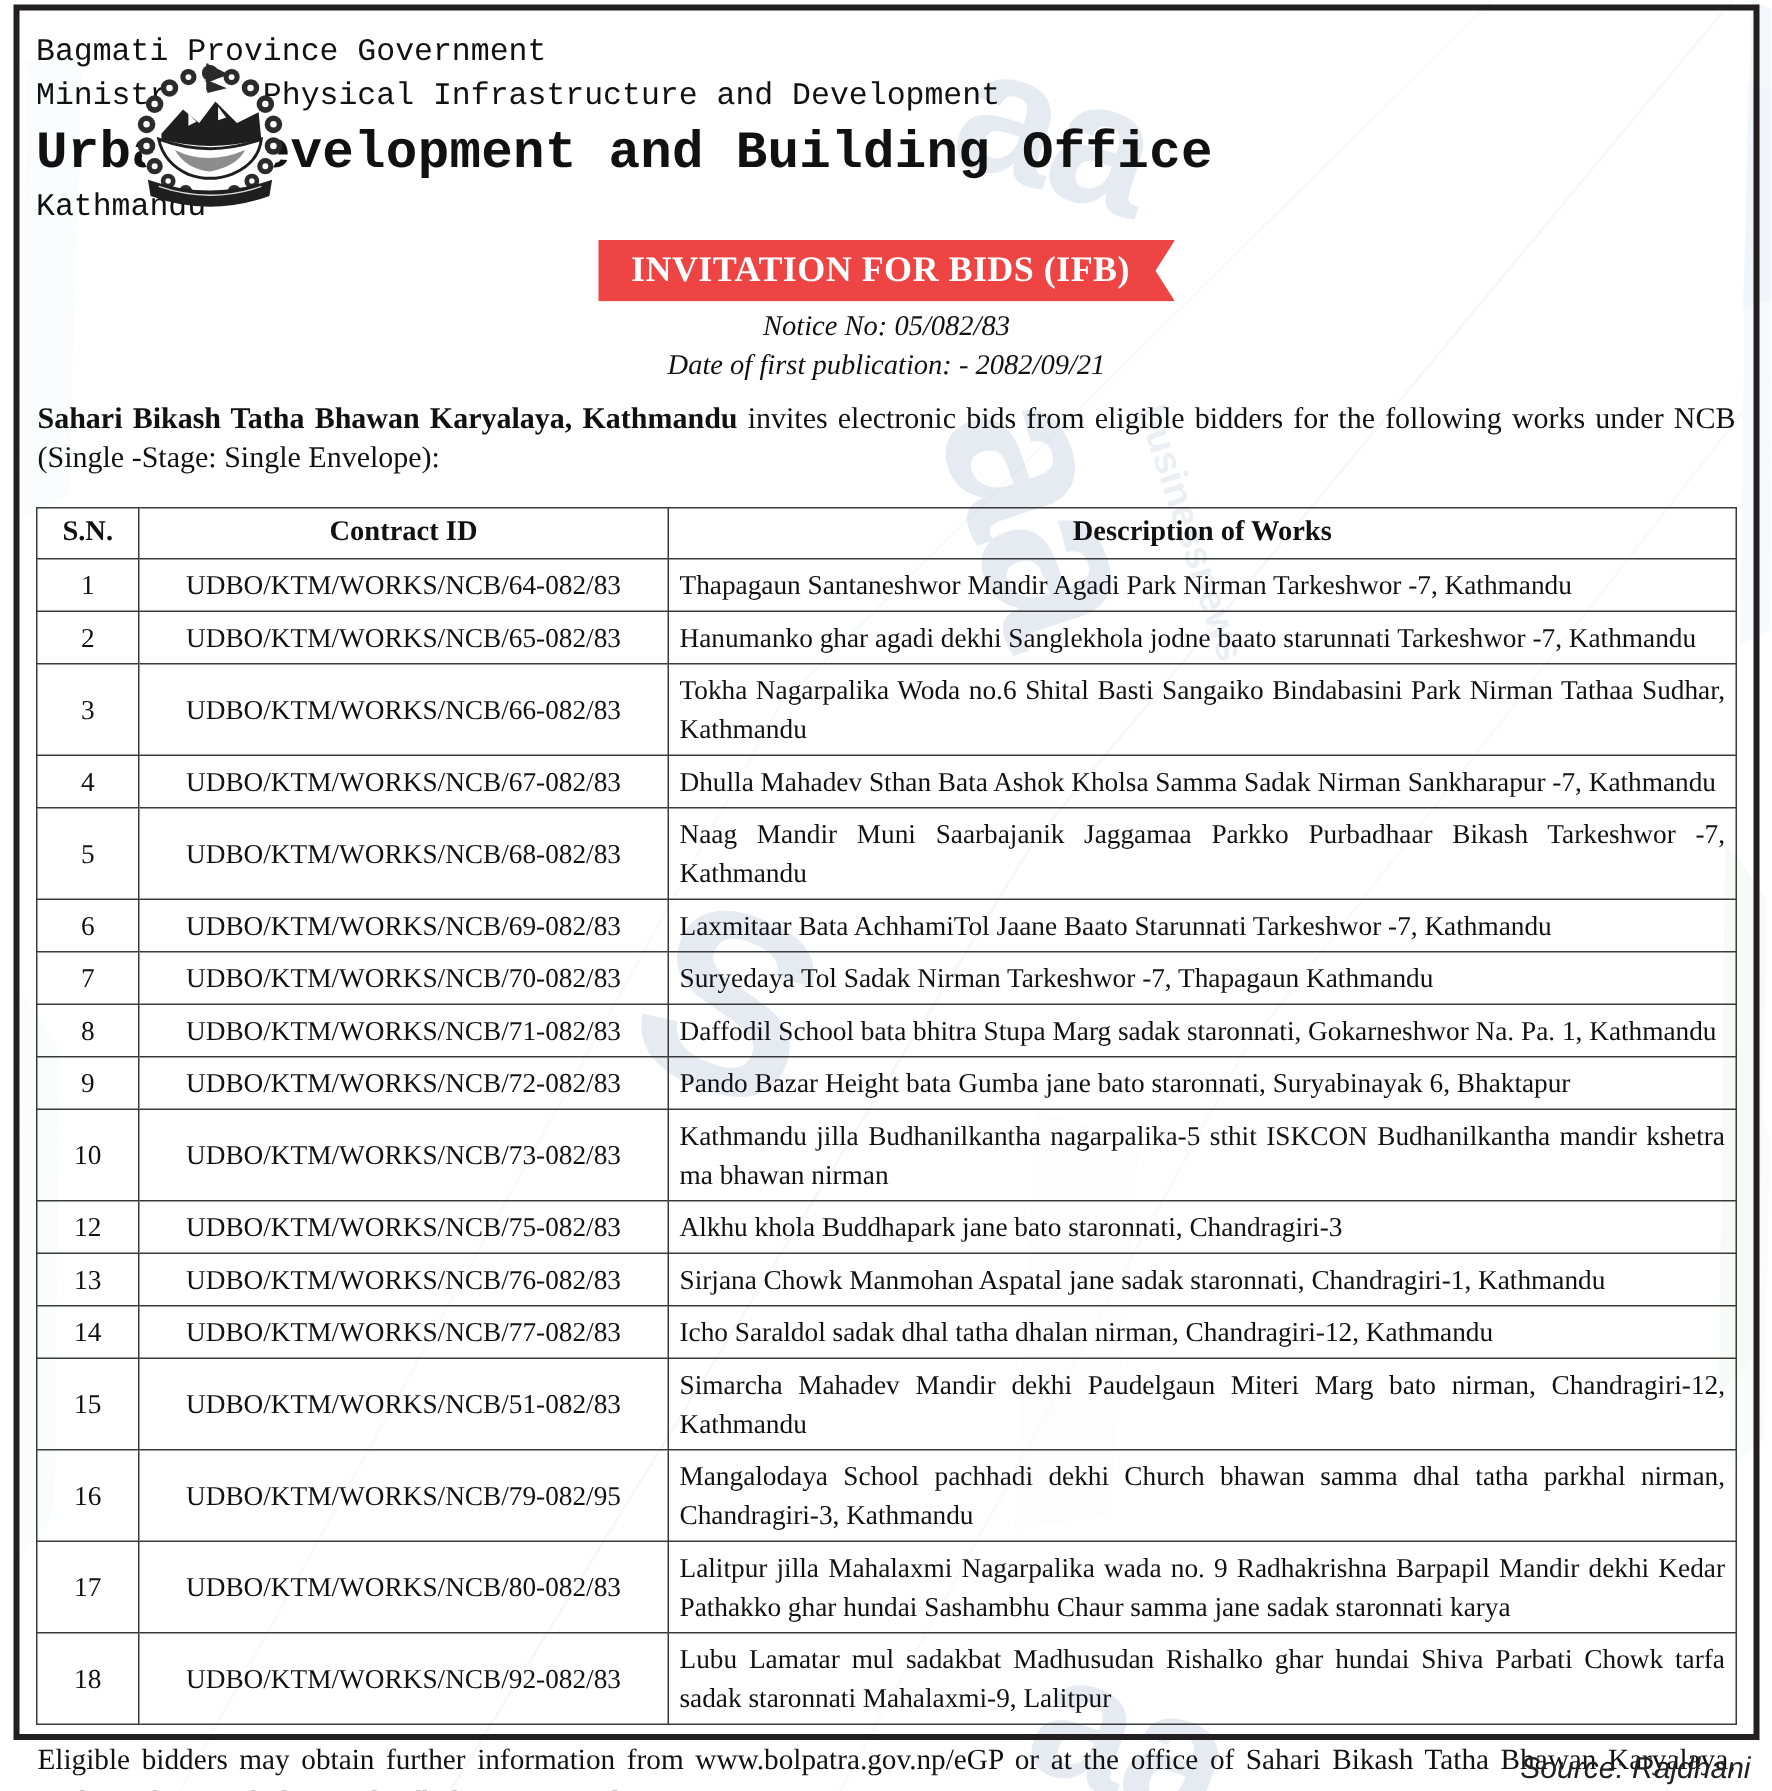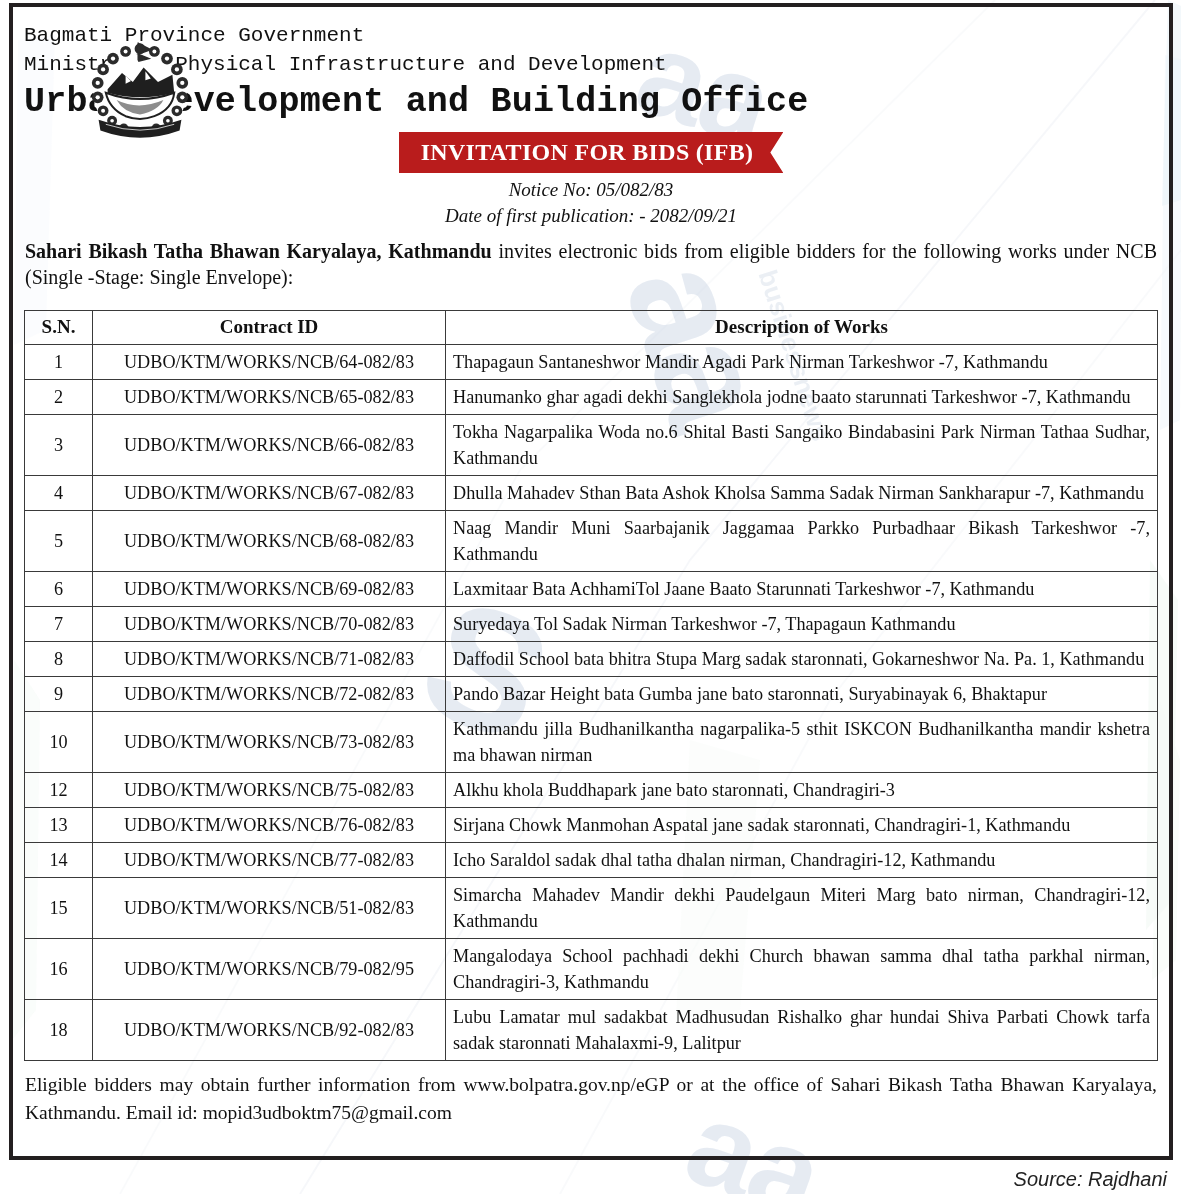--- a/index.html
+++ b/index.html
@@ -94,21 +94,21 @@
 
   
   .banner-wrap {
     display: flex;
     justify-content: center;
     margin-top: 7px;
     margin-bottom: 4px;
   }
   .ifb-banner {
     position: relative;
-    background: #b91c1c;
+    background: #ef4444;
     color: #ffffff;
     font-weight: bold;
     font-size: 24px;
     line-height: 24px;
     padding: 8px 30px 9px 22px;
     letter-spacing: 0.3px;
     clip-path: polygon(0 0, 100% 0, calc(100% - 13px) 50%, 100% 100%, 0 100%);
   }
 
   .notice-line {
@@ -255,20 +255,21 @@
       <path d="M22 62 Q60 76 98 62 Q96 80 76 88 Q60 94 44 88 Q26 80 22 62 Z" fill="#ffffff" stroke="#1f1f1f" stroke-width="2.2"></path>
       <path d="M34 70 Q58 82 86 70 Q80 82 60 86 Q42 84 34 70 Z" fill="#8d8d8d"></path>
 
       <path d="M14 92 Q60 108 106 92 L104 104 Q60 120 16 104 Z" fill="#1f1f1f"></path>
       <path d="M22 97 Q60 110 98 97" stroke="#d8d8d8" stroke-width="1" fill="none"></path>
     </svg>
 
     <div class="org-line1">Bagmati Province Government</div>
     <div class="org-line2">Ministry of Physical Infrastructure and Development</div>
     <div class="org-title">Urban Development and Building Office</div>
+    <div class="org-city">Kathmandu</div>
   </div>
 
   <div class="banner-wrap">
     <div class="ifb-banner">INVITATION FOR BIDS (IFB)</div>
   </div>
 
   <div class="notice-line">Notice No: 05/082/83</div>
   <div class="notice-line">Date of first publication: - 2082/09/21</div>
 
   <div class="intro"><b>Sahari Bikash Tatha Bhawan Karyalaya, Kathmandu</b><span> invites electronic bids from eligible bidders for the following works under NCB (Single -Stage: Single Envelope):</span></div>
@@ -351,20 +352,25 @@
           <td class="c-sn">15</td>
           <td class="c-id">UDBO/KTM/WORKS/NCB/51-082/83</td>
           <td class="c-desc">Simarcha Mahadev Mandir dekhi Paudelgaun Miteri Marg bato nirman, Chandragiri-12, Kathmandu</td>
         </tr>
         <tr>
           <td class="c-sn">16</td>
           <td class="c-id">UDBO/KTM/WORKS/NCB/79-082/95</td>
           <td class="c-desc">Mangalodaya School pachhadi dekhi Church bhawan samma dhal tatha parkhal nirman, Chandragiri-3, Kathmandu</td>
         </tr>
         <tr>
+          <td class="c-sn">17</td>
+          <td class="c-id">UDBO/KTM/WORKS/NCB/80-082/83</td>
+          <td class="c-desc">Lalitpur jilla Mahalaxmi Nagarpalika wada no. 9 Radhakrishna Barpapil Mandir dekhi Kedar Pathakko ghar hundai Sashambhu Chaur samma jane sadak staronnati karya</td>
+        </tr>
+        <tr>
           <td class="c-sn">18</td>
           <td class="c-id">UDBO/KTM/WORKS/NCB/92-082/83</td>
           <td class="c-desc">Lubu Lamatar mul sadakbat Madhusudan Rishalko ghar hundai Shiva Parbati Chowk tarfa sadak staronnati Mahalaxmi-9, Lalitpur</td>
         </tr>
       </tbody>
   </table>
 
   <div class="footer-note">Eligible bidders may obtain further information from www.bolpatra.gov.np/eGP or at the office of Sahari Bikash Tatha Bhawan Karyalaya, Kathmandu. Email id: mopid3udboktm75@gmail.com</div>
 
 </div>

